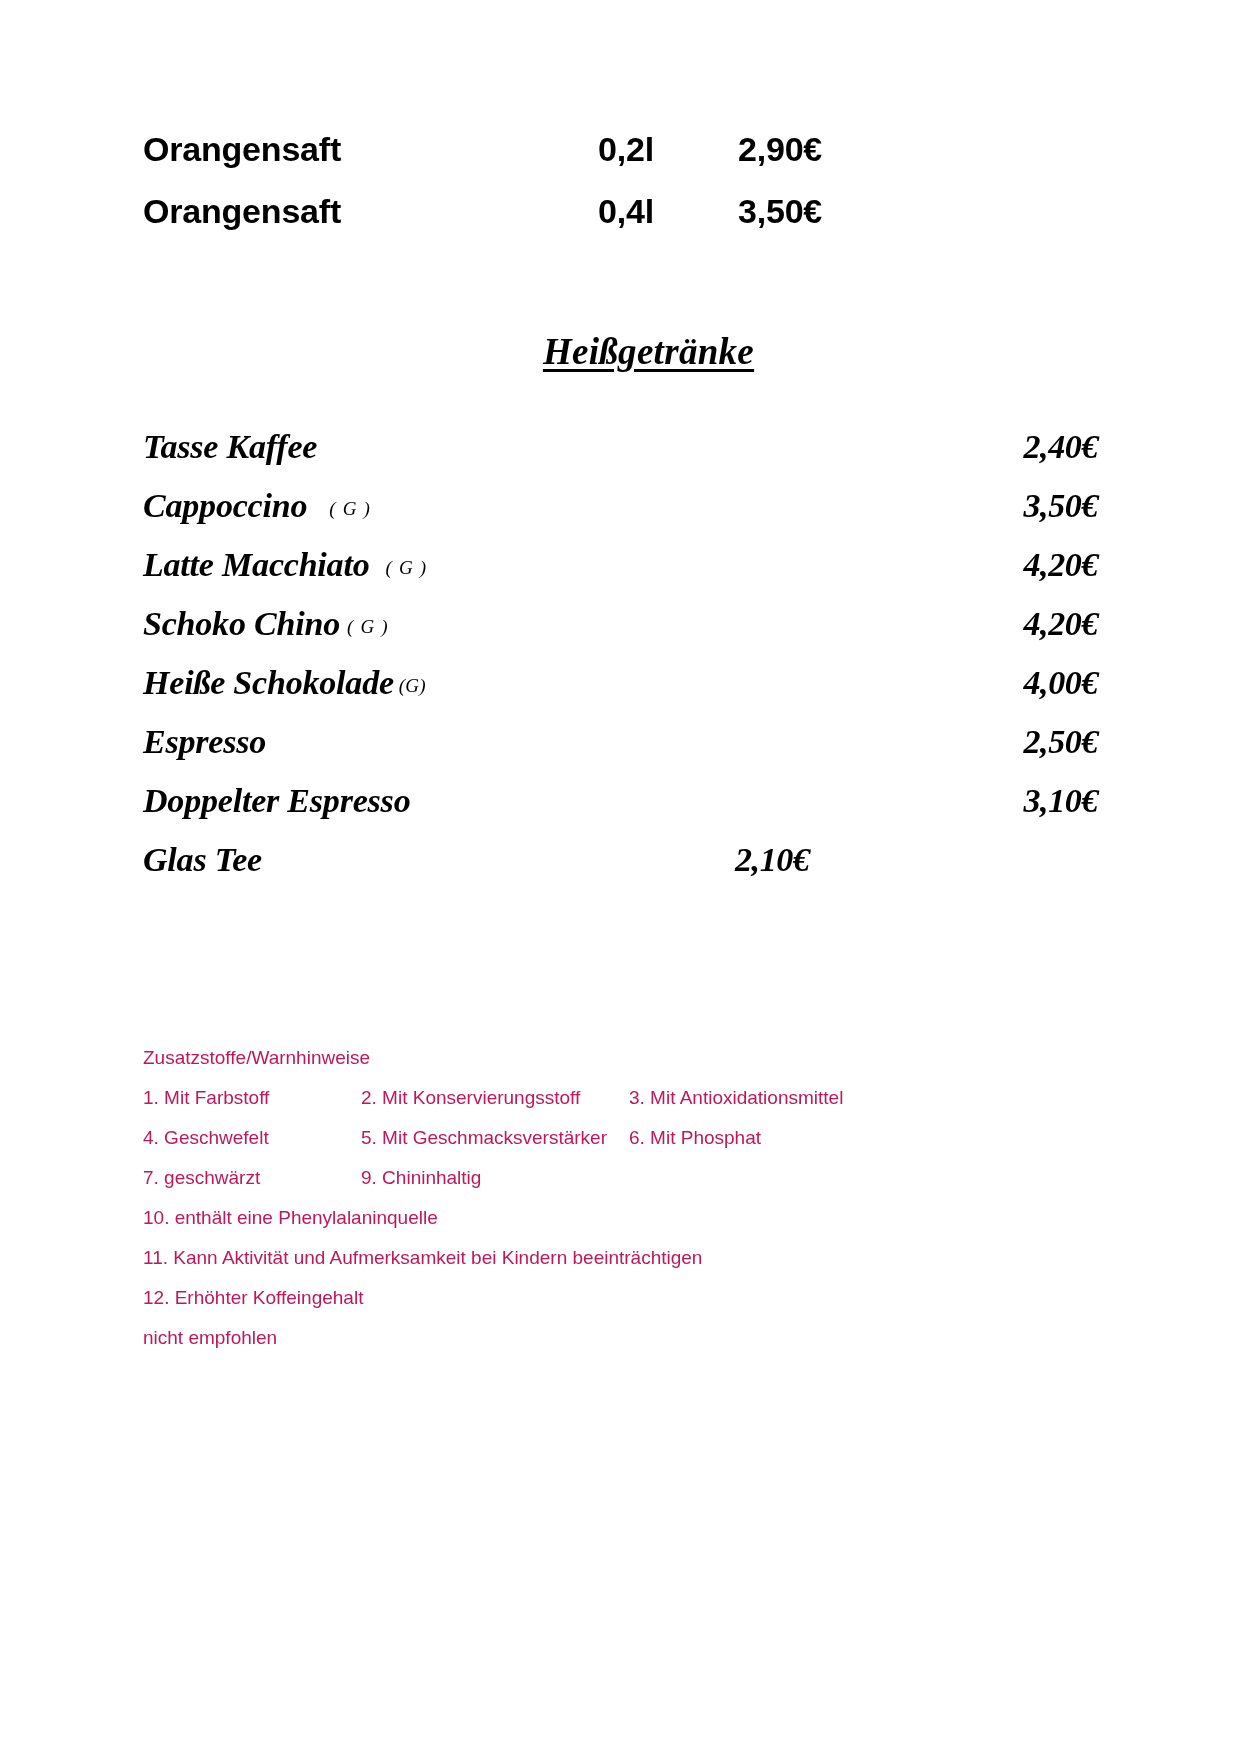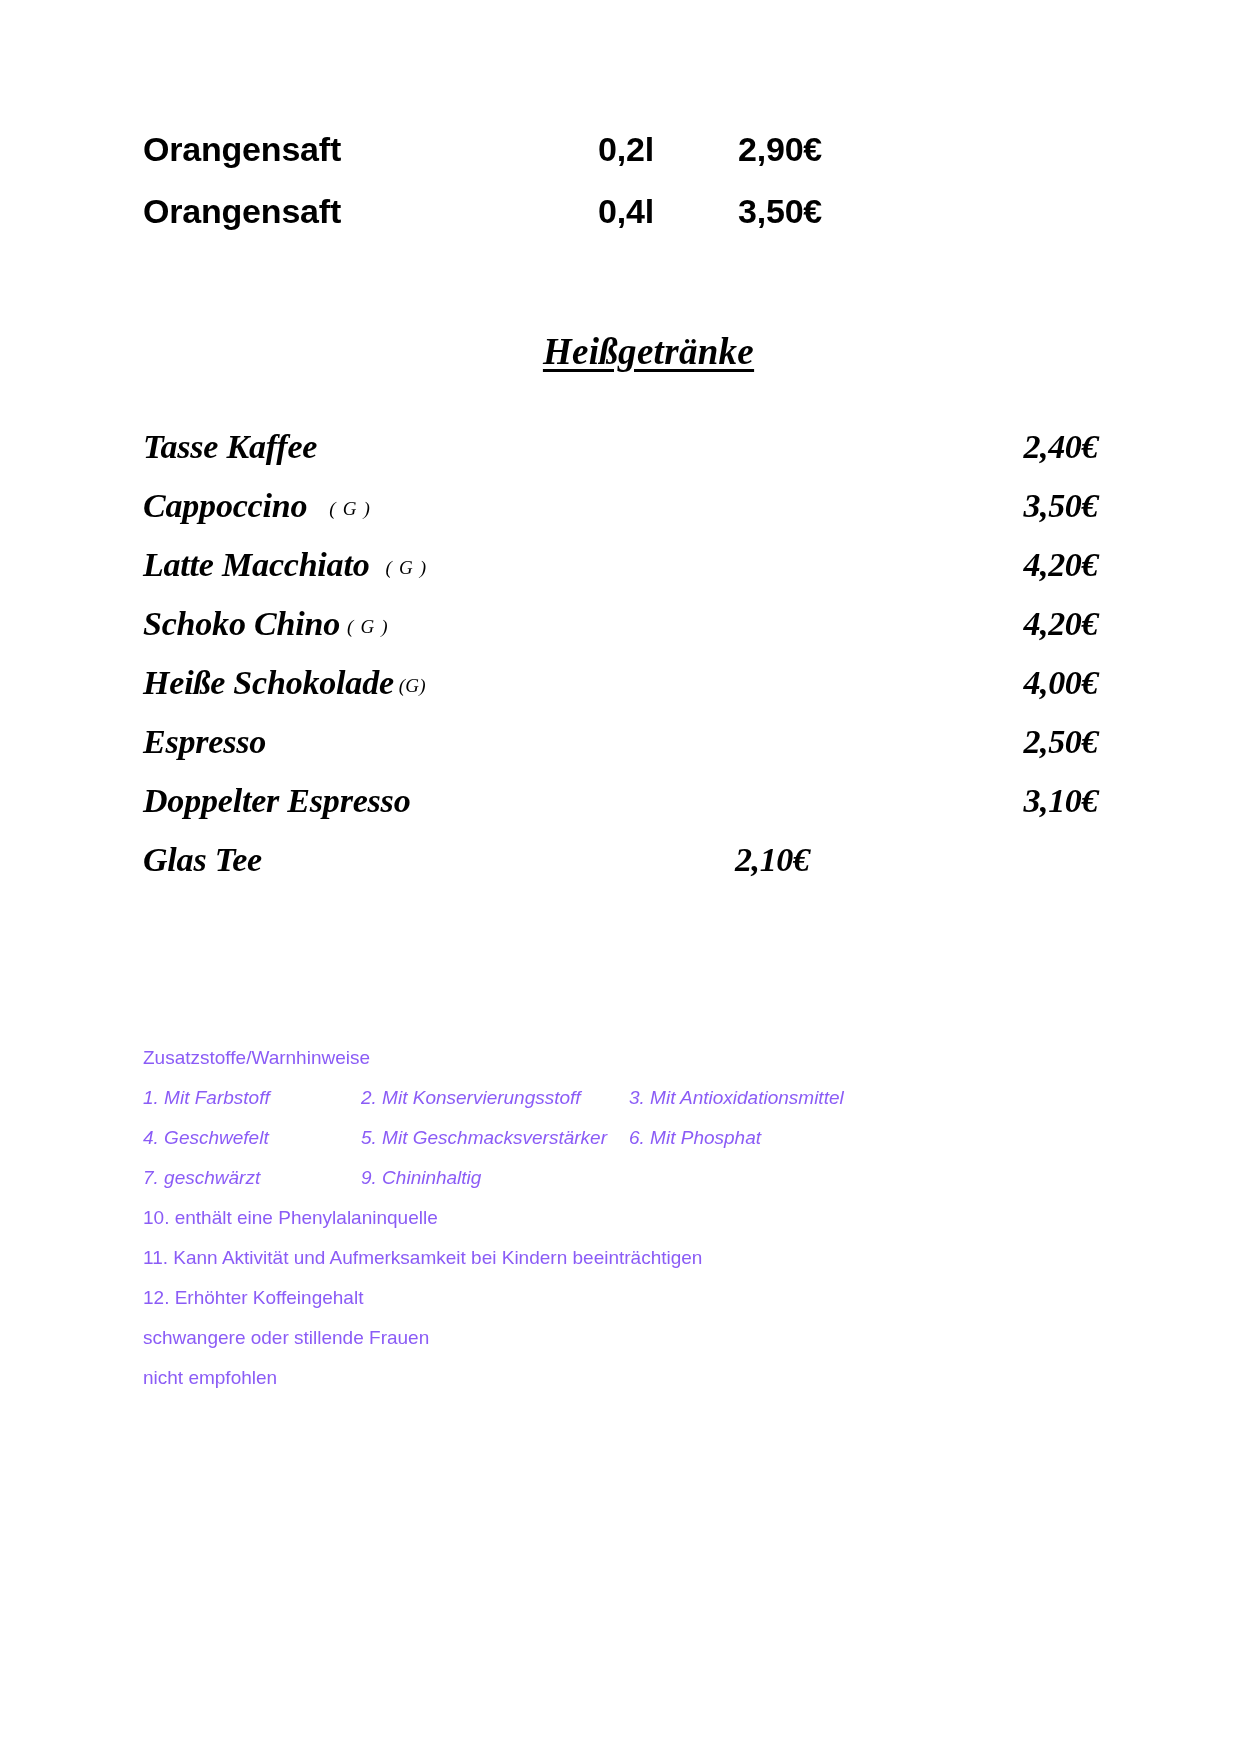--- a/index.html
+++ b/index.html
@@ -128,36 +128,35 @@
 
   
   .footnotes {
     position: absolute;
     top: 1038px;
     left: 143px;
     width: 950px;
     font-family: "Liberation Sans", "DejaVu Sans", sans-serif;
     font-size: 19px;
     font-weight: 400;
-    color: #8b5cf6;
+    color: #be185d;
   }
   .fn-title {
     line-height: 40px;
     height: 40px;
     white-space: nowrap;
   }
   .fn-cols {
     margin-top: 0;
   }
   .fn-row {
     display: flex;
     line-height: 40px;
     height: 40px;
     white-space: nowrap;
-    font-style: italic;
   }
   .fn-c1 { flex: 0 0 218px; }
   .fn-c2 { flex: 0 0 268px; }
   .fn-c3 { flex: 0 0 auto; }
   .fn-line {
     line-height: 40px;
     height: 40px;
     white-space: nowrap;
   }
 </style>
@@ -260,17 +259,16 @@
       </div>
       <div class="fn-row">
         <div class="fn-c1">7. geschwärzt</div>
         <div class="fn-c3">9. Chininhaltig</div>
       </div>
     </div>
 
     <div class="fn-line">10. enthält eine Phenylalaninquelle</div>
     <div class="fn-line">11. Kann Aktivität und Aufmerksamkeit bei Kindern beeinträchtigen</div>
     <div class="fn-line">12. Erhöhter Koffeingehalt</div>
-    <div class="fn-line">schwangere oder stillende Frauen</div>
     <div class="fn-line">nicht empfohlen</div>
   </div>
 
 </div>
 
 </body></html>

